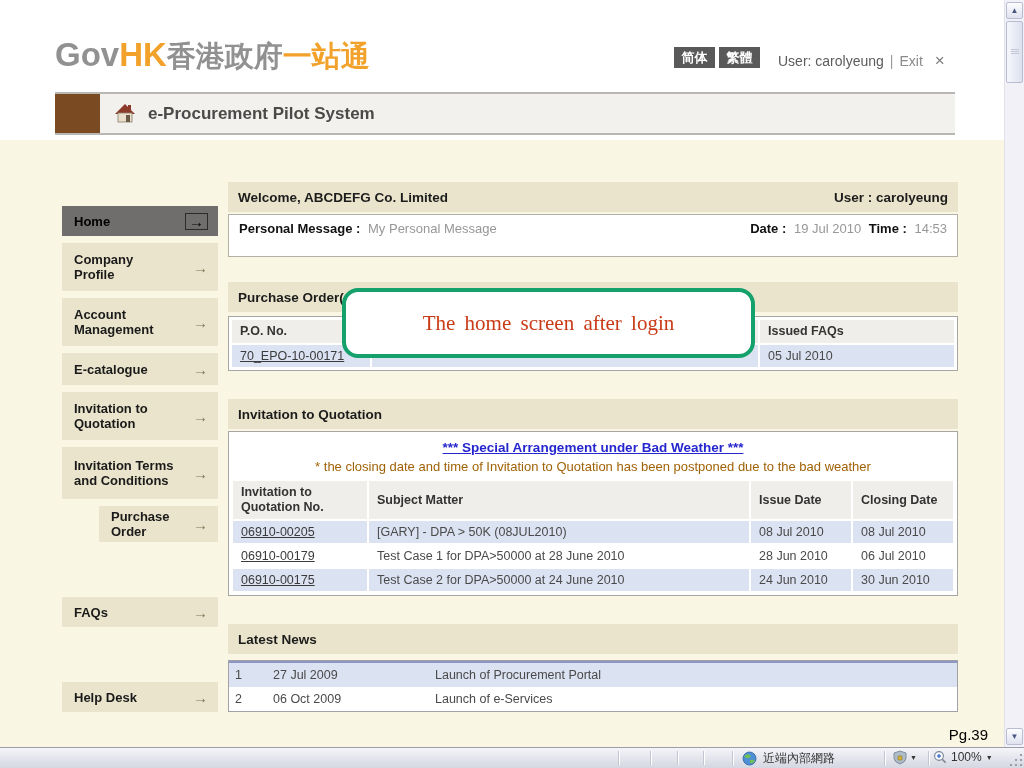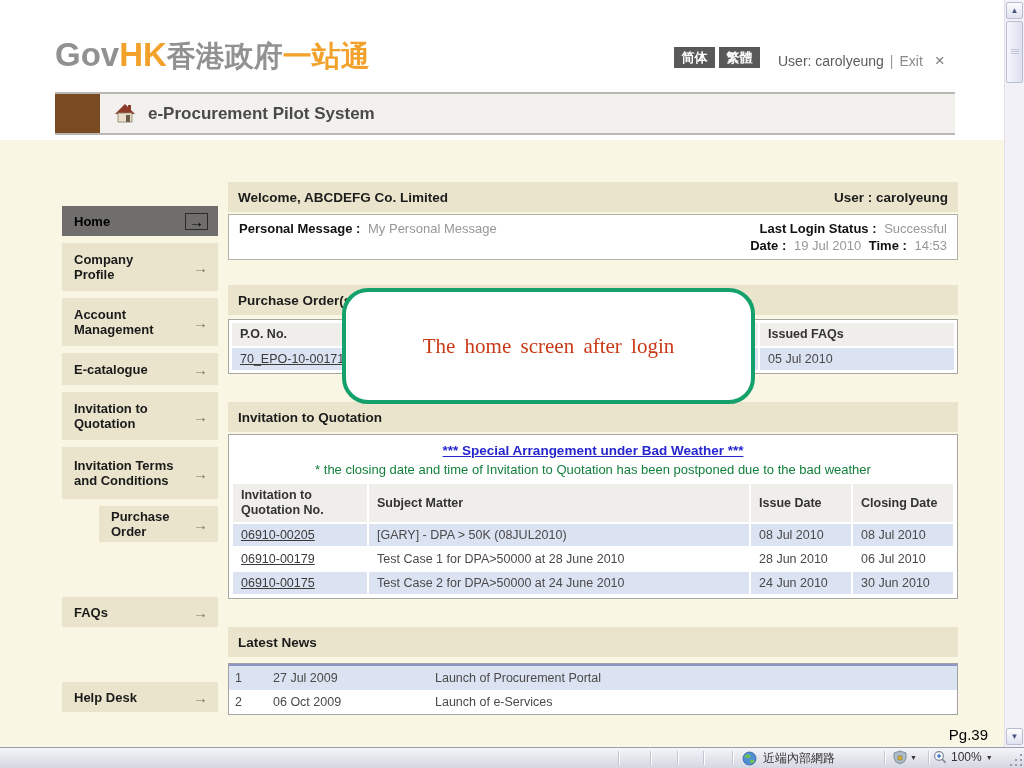--- a/index.html
+++ b/index.html
@@ -56,32 +56,32 @@
   .ghead td{background:#f0eeea;font-weight:bold;color:#333;line-height:15px;}
   .rblue td{background:#dbe2f1;}
   .grid a{color:#3b3b3b;text-decoration:underline;cursor:pointer;}
   .po-c1{width:122px;} .po-c3{width:178px;}
   .iq-c1{width:118px;} .iq-c3{width:84px;white-space:nowrap;} .iq-c4{width:84px;white-space:nowrap;}
 
   .iq-hdr{margin-top:28px;}
   .iq-box{margin-top:2px;border:1px solid #a8a6a2;background:#ffffff;padding:4px 2px 2px 2px;box-sizing:border-box;}
   .weather-line{text-align:center;padding:4px 0 1px 0;font-size:13.5px;}
   .weather-line a{color:#2626cf;font-weight:bold;text-decoration:underline;cursor:pointer;}
-  .notice-line{text-align:center;color:#15803d;font-size:13px;padding:3px 0 5px 0;}
+  .notice-line{text-align:center;color:#a16207;font-size:13px;padding:3px 0 5px 0;}
 
   .news-hdr{margin-top:28px;}
   .news-box{margin-top:6px;border:1px solid #a3a1a8;background:#ffffff;}
   table.news{width:100%;border-collapse:collapse;font-size:12.5px;color:#4a4a4a;border-top:2px solid #8d97c2;}
   table.news td{padding:4px 6px;height:16px;}
   table.news tr.rblue td{background:#dbe2f1;}
   .nw-c1{width:26px;} .nw-c2{width:150px;}
 
   
-  .callout{position:absolute;left:342px;top:288px;width:413px;height:116px;background:#ffffff;
-           border:4px solid #15a16c;border-radius:26px;display:flex;align-items:center;justify-content:center;
+  .callout{position:absolute;left:342px;top:288px;width:413px;height:70px;background:#ffffff;
+           border:4px solid #15a16c;border-radius:16px;display:flex;align-items:center;justify-content:center;
            box-sizing:border-box;z-index:10;}
   .callout span{font-family:"Liberation Serif",serif;font-size:21px;color:#c93a16;word-spacing:4px;}
 
   .pg-label{position:absolute;right:36px;top:726px;font-size:15px;color:#000;}
 
   
   .scrollbar{position:absolute;right:0;top:0;width:20px;height:747px;background:#f2f1f7;border-left:1px solid #e3e2ea;box-sizing:border-box;}
   .sc-btn{position:absolute;left:1px;width:17px;height:17px;background:linear-gradient(#fdfdfe,#dfe2ef);
           border:1px solid #b9bdd3;border-radius:2px;display:flex;align-items:center;justify-content:center;
           font-size:8px;color:#4a5682;cursor:pointer;box-sizing:border-box;}
@@ -181,24 +181,20 @@
       <span>User : carolyeung</span>
     </div>
 
     <div class="personal">
       <div>
         <span class="plabel">Personal Message :</span>
         <span class="pval">My Personal Message</span>
       </div>
       <div class="pright">
         <div>
-          <span class="plabel">Last Login Status :</span>
-          <span class="pval">Successful</span>
-        </div>
-        <div>
           <span class="plabel">Date :</span>
           <span class="pval">19 Jul 2010</span>
           <span class="plabel">Time :</span>
           <span class="pval">14:53</span>
         </div>
       </div>
     </div>
 
     <div class="bar sec-hdr">
       <span>Purchase Order(s)</span>

